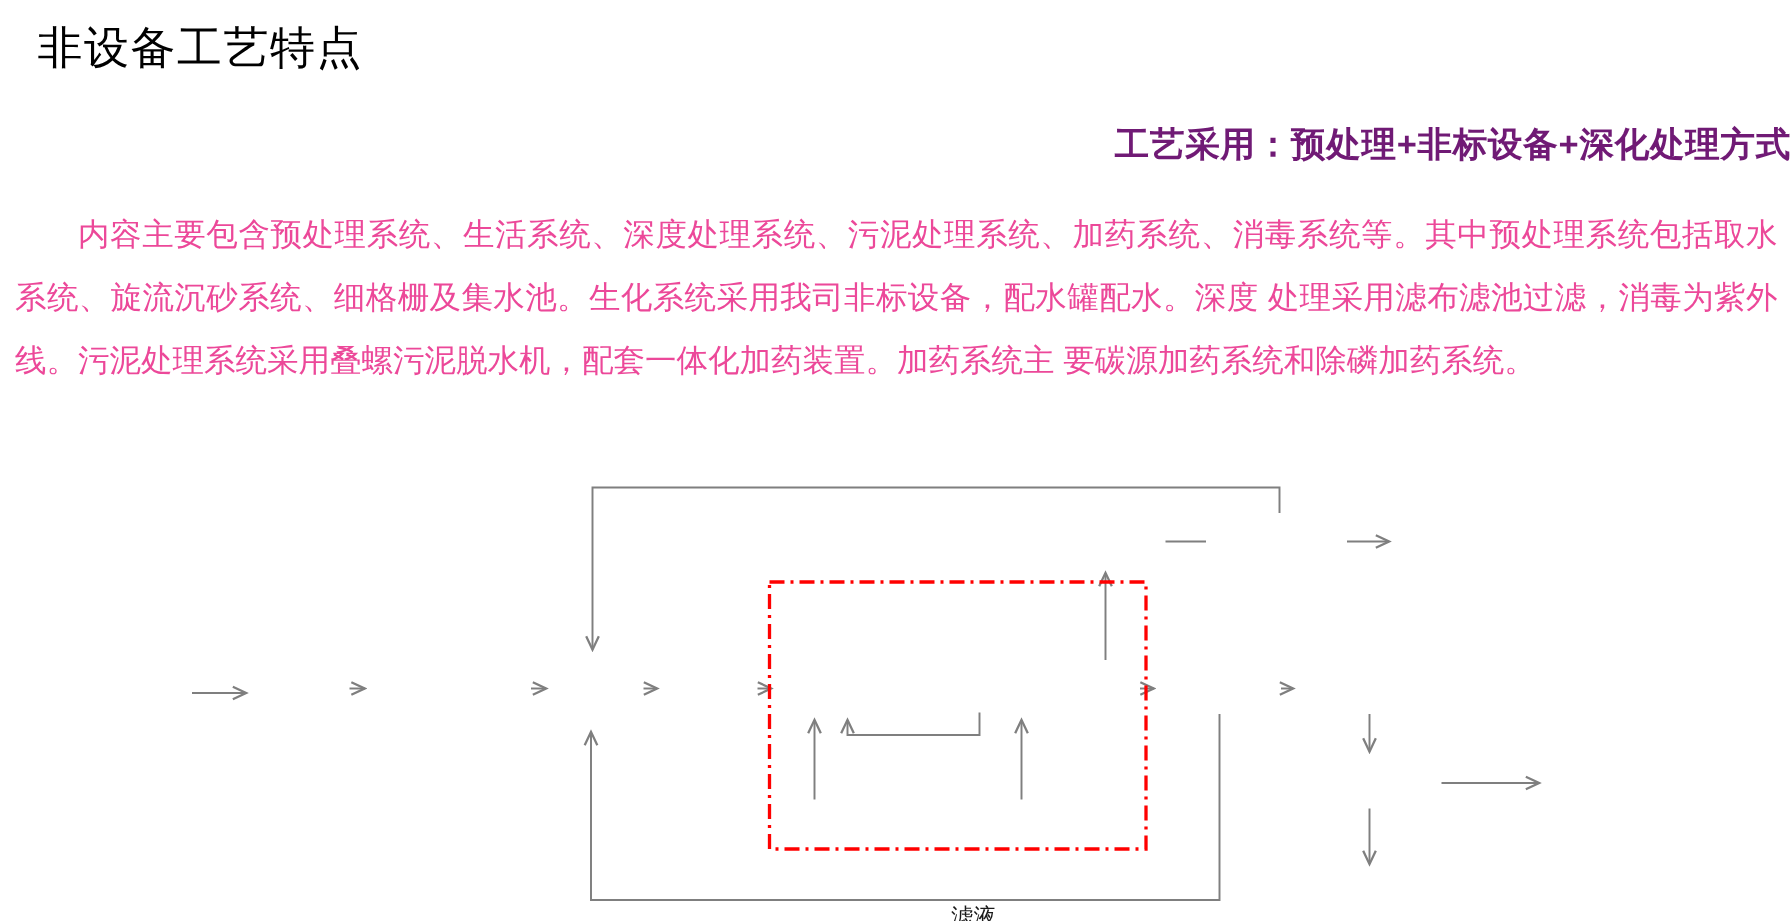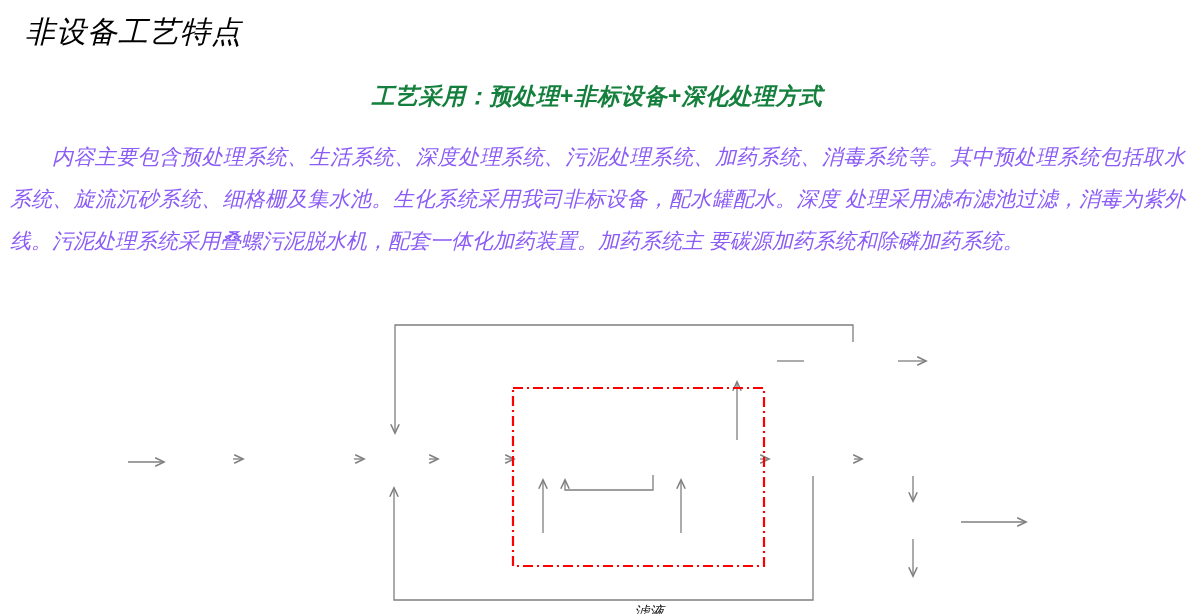--- a/index.html
+++ b/index.html
@@ -2,31 +2,31 @@
 <html><head>
 <meta charset="utf-8">
 <style>
   html,body{margin:0;padding:0;}
   body{
     width:1194px;height:614px;position:relative;overflow:hidden;
     background:#ffffff;
     font-family:"Liberation Sans","DejaVu Sans",sans-serif;
     color:#000;
   }
-  .abs{position:absolute;font-style:italic;}
+  .abs{position:absolute;}
   #page-title{
     left:25px;top:12px;font-size:30px;font-weight:500;color:#000;letter-spacing:1px;
   }
   #subtitle{
-    left:0;top:81px;width:100%;text-align:center;
-    font-size:23px;font-weight:bold;color:#15803d;letter-spacing:0.5px;
+    left:0;top:81px;width:100%;text-align:right;
+    font-size:23px;font-weight:bold;color:#701a75;letter-spacing:0.5px;
   }
   #paragraph{
     left:10px;top:136px;width:1175px;
-    font-size:21px;line-height:42px;text-indent:2em;text-align:justify;color:#8b5cf6;
+    font-size:21px;line-height:42px;text-indent:2em;text-align:justify;color:#ec4899;
   }
   
   #diagram{left:0;top:300px;width:1000px;height:314px;}
   #diagram svg{position:absolute;left:0;top:0;}
   .flabel{
     position:absolute;font-size:15px;color:#1a1a1a;white-space:nowrap;line-height:1.1;
   }
 </style>
 </head>
 <body>

